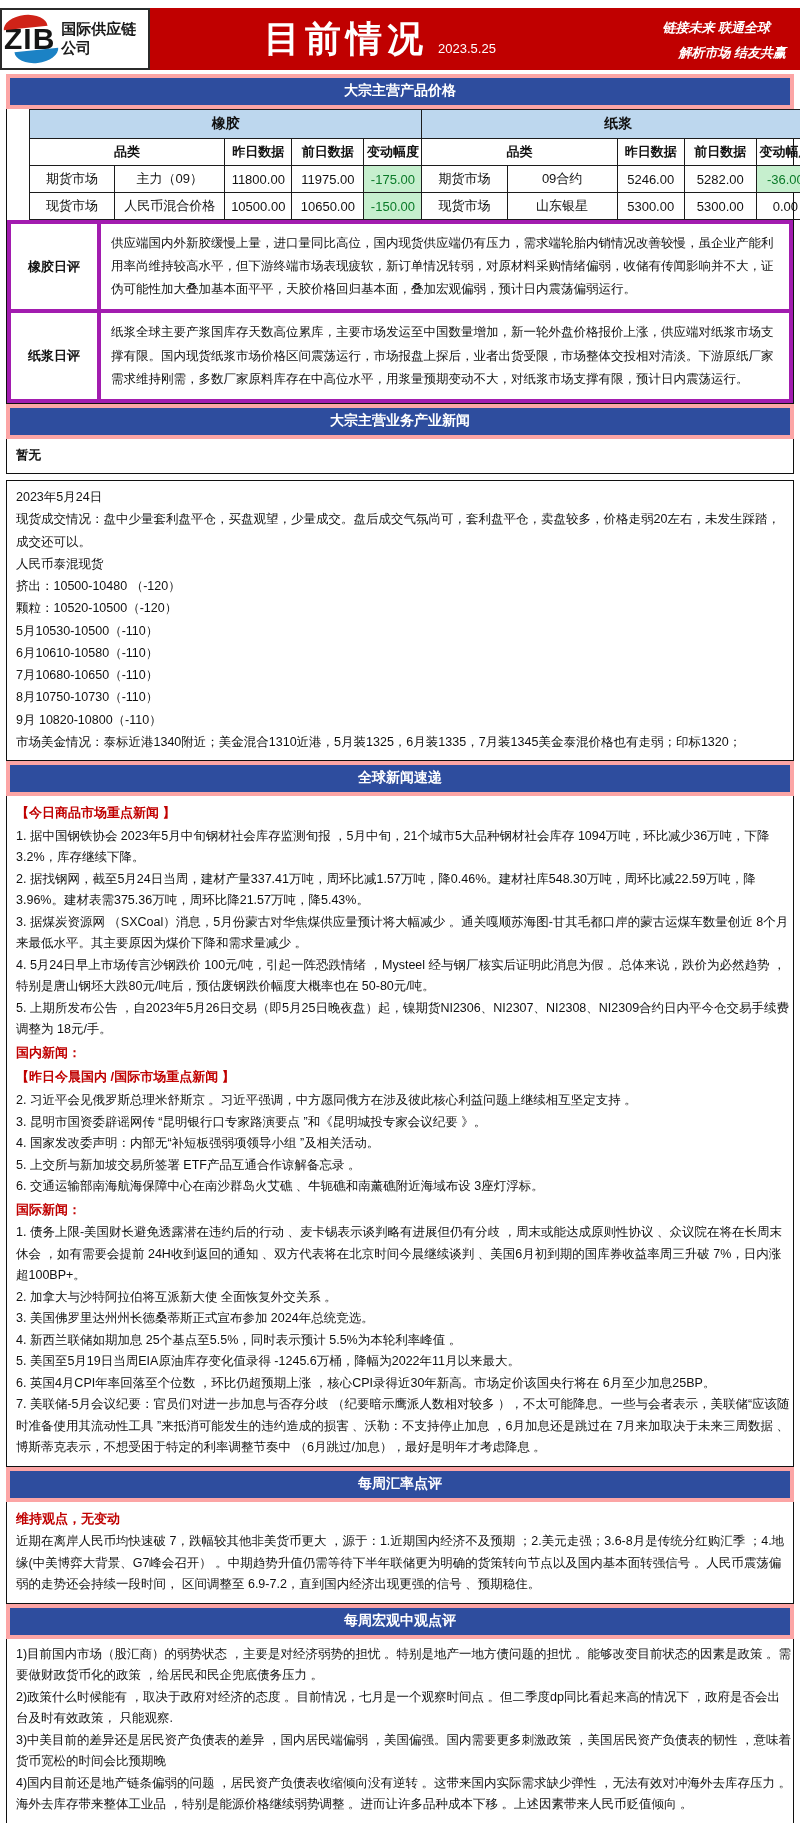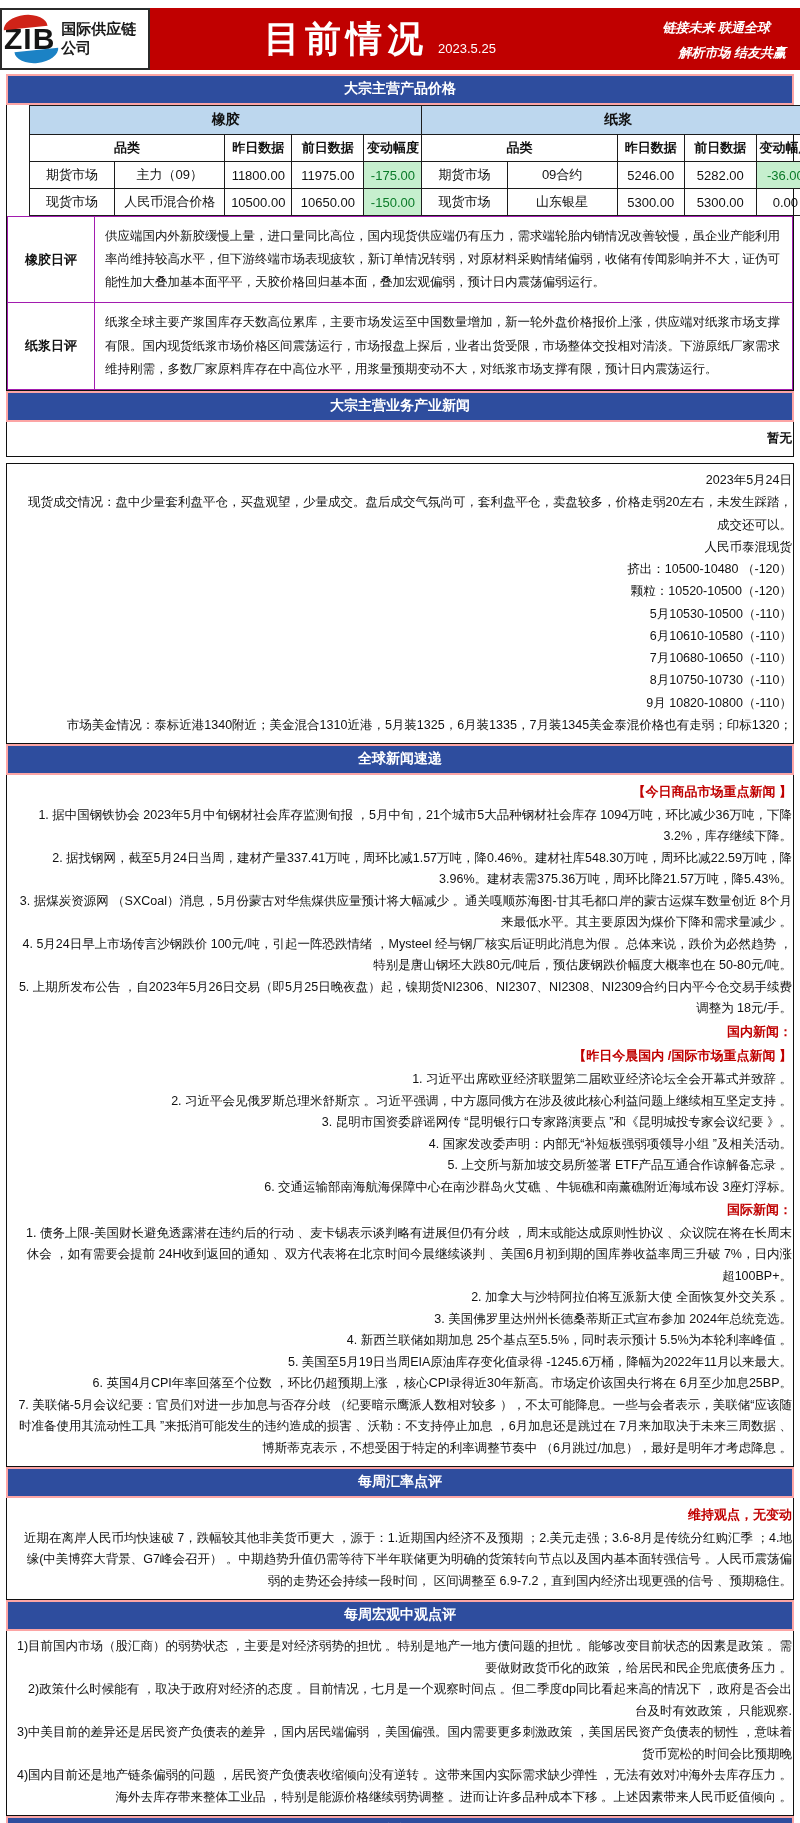--- a/index.html
+++ b/index.html
@@ -15,39 +15,39 @@
   .company { font-size:15px; font-weight:bold; color:#1a1a1a; }
   .header-red { flex:1; background:#c00000; position:relative; display:flex; align-items:center; }
   .title-wrap { position:absolute; left:0; right:190px; text-align:center; color:#fff; }
   .main-title { font-size:36px; font-weight:bold; letter-spacing:5px; }
   .hdr-date { font-size:13px; margin-left:10px; position:relative; top:2px; }
   .slogans { position:absolute; right:14px; top:8px; color:#fff; font-weight:bold; font-size:13px; line-height:1.9; font-style:italic; }
   .slogans .l2 { padding-left:16px; }
 
   
   .content { margin:4px 6px 0 6px; }
-  .bar { background:#2e4d9e; border:2px solid #fca5a5; color:#fff; text-align:center; font-weight:bold; font-size:14px; padding:4px 0 5px; }
+  .bar { background:#2e4d9e; border:4px solid #fca5a5; color:#fff; text-align:center; font-weight:bold; font-size:14px; padding:4px 0 5px; }
   .box { border:1px solid #101010; border-top:none; background:#fff; }
   .box-full { border:1px solid #101010; background:#fff; margin-top:6px; }
 
   
   table.price { width:100%; border-collapse:collapse; table-layout:fixed;margin-left:22px; }
   table.price td { border:1px solid #1c1c1c; text-align:center; font-size:13px; padding:4px 2px; }
   table.price td.subhead { background:#bdd7ee; font-weight:bold; font-size:14px; padding:5px 0; }
   table.price td.colhead { font-weight:bold; }
   table.price td.lbl { font-weight:normal; }
   td.chg-g { background:#c6efce; color:#0a7a28; }
   
   table.comment { width:100%; border-collapse:collapse; table-layout:fixed; }
-  table.comment td { border:1px solid #a21caf; font-size:12.5px; }
+  table.comment td { border:4px solid #a21caf; font-size:12.5px; }
   table.comment td.lbl { width:84px; text-align:center; font-weight:bold; font-size:13px; }
   table.comment td.txt { padding:8px 10px; line-height:1.85; text-align:left; }
 
   
-  .pad { padding:5px 1px 7px 9px;text-align:right; }
+  .pad { padding:5px 1px 7px 9px; }
   .bold { font-weight:bold; }
   .line { font-size:12.5px; line-height:1.78; }
   .news-heading { color:#c00000; font-weight:bold; font-size:13px; line-height:1.9; }
   .news-item { font-size:12.5px; line-height:1.72; }
 </style>
 </head>
 <body>
 
 <div class="page">
 
@@ -162,21 +162,20 @@
     <div class="bar">全球新闻速递</div>
     <div class="box pad">
       <div class="news-heading">【今日商品市场重点新闻 】</div>
       <div class="news-item">1.  据中国钢铁协会 2023年5月中旬钢材社会库存监测旬报 ，5月中旬，21个城市5大品种钢材社会库存 1094万吨，环比减少36万吨，下降3.2%，库存继续下降。</div>
       <div class="news-item">2.  据找钢网，截至5月24日当周，建材产量337.41万吨，周环比减1.57万吨，降0.46%。建材社库548.30万吨，周环比减22.59万吨，降3.96%。建材表需375.36万吨，周环比降21.57万吨，降5.43%。</div>
       <div class="news-item">3.  据煤炭资源网 （SXCoal）消息，5月份蒙古对华焦煤供应量预计将大幅减少 。通关嘎顺苏海图-甘其毛都口岸的蒙古运煤车数量创近 8个月来最低水平。其主要原因为煤价下降和需求量减少 。</div>
       <div class="news-item">4.  5月24日早上市场传言沙钢跌价 100元/吨，引起一阵恐跌情绪 ，Mysteel 经与钢厂核实后证明此消息为假 。总体来说，跌价为必然趋势 ，特别是唐山钢坯大跌80元/吨后，预估废钢跌价幅度大概率也在 50-80元/吨。</div>
       <div class="news-item">5.  上期所发布公告 ，自2023年5月26日交易（即5月25日晚夜盘）起，镍期货NI2306、NI2307、NI2308、NI2309合约日内平今仓交易手续费调整为 18元/手。</div>
       <div class="news-heading">国内新闻：</div>
       <div class="news-heading">【昨日今晨国内 /国际市场重点新闻 】</div>
-      <div class="news-item">1.  习近平出席欧亚经济联盟第二届欧亚经济论坛全会开幕式并致辞  。</div>
       <div class="news-item">2.  习近平会见俄罗斯总理米舒斯京 。习近平强调，中方愿同俄方在涉及彼此核心利益问题上继续相互坚定支持  。</div>
       <div class="news-item">3.  昆明市国资委辟谣网传 “昆明银行口专家路演要点 ”和《昆明城投专家会议纪要 》。</div>
       <div class="news-item">4.  国家发改委声明：内部无“补短板强弱项领导小组 ”及相关活动。</div>
       <div class="news-item">5.  上交所与新加坡交易所签署 ETF产品互通合作谅解备忘录 。</div>
       <div class="news-item">6.  交通运输部南海航海保障中心在南沙群岛火艾礁 、牛轭礁和南薰礁附近海域布设 3座灯浮标。</div>
       <div class="news-heading">国际新闻：</div>
       <div class="news-item">1.  债务上限-美国财长避免透露潜在违约后的行动 、麦卡锡表示谈判略有进展但仍有分歧 ，周末或能达成原则性协议 、众议院在将在长周末休会 ，如有需要会提前 24H收到返回的通知 、双方代表将在北京时间今晨继续谈判 、美国6月初到期的国库券收益率周三升破 7%，日内涨超100BP+。</div>
       <div class="news-item">2.  加拿大与沙特阿拉伯将互派新大使   全面恢复外交关系 。</div>
       <div class="news-item">3.  美国佛罗里达州州长德桑蒂斯正式宣布参加  2024年总统竞选。</div>
       <div class="news-item">4.  新西兰联储如期加息 25个基点至5.5%，同时表示预计 5.5%为本轮利率峰值 。</div>

